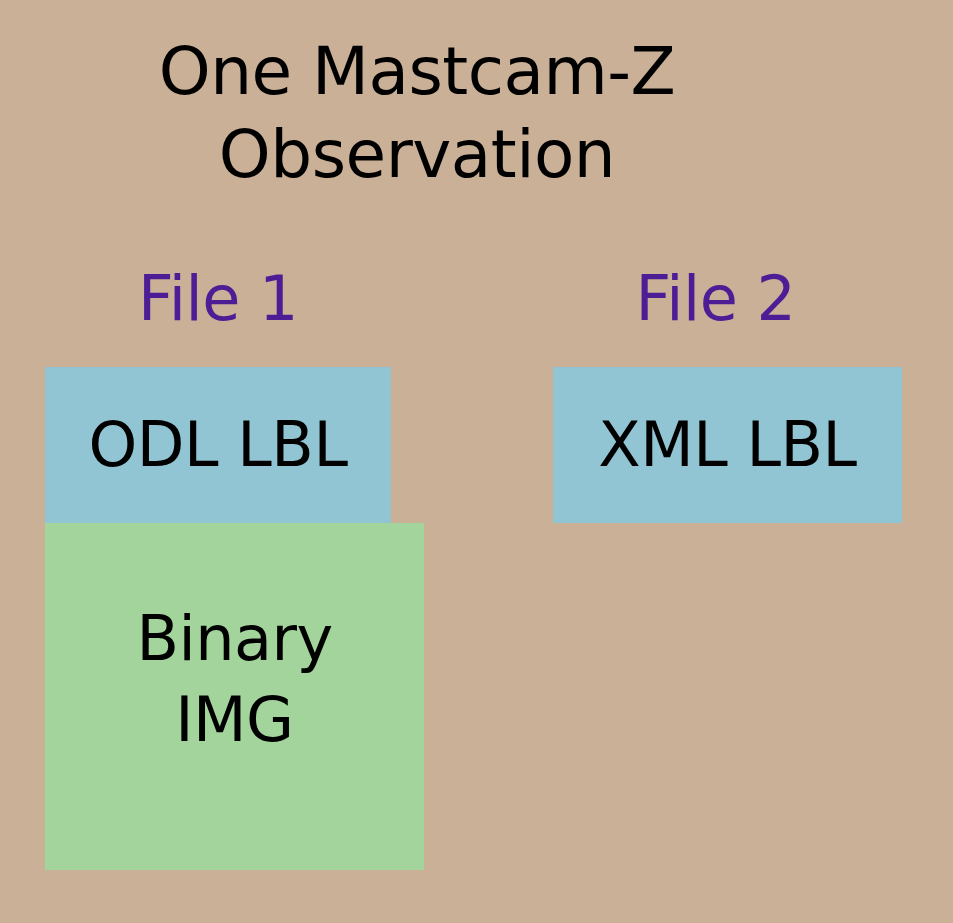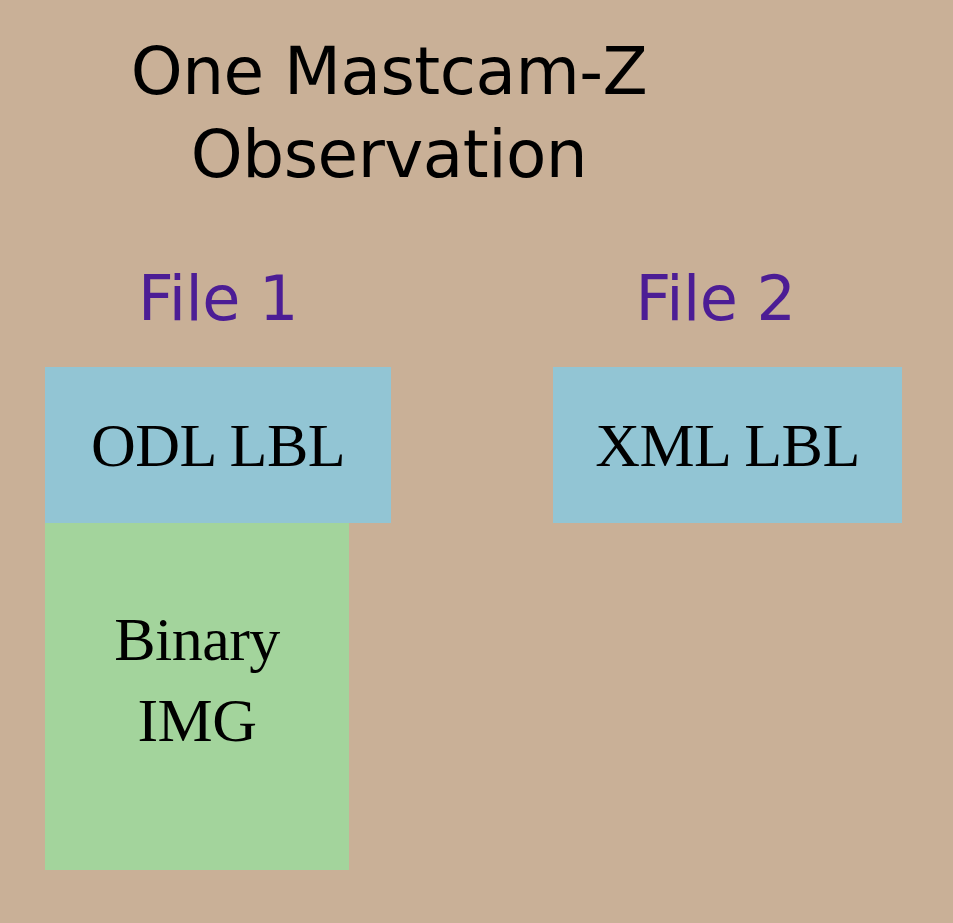--- a/index.html
+++ b/index.html
@@ -26,20 +26,21 @@
     left: 0;
     top: 30px;
     width: 778px;
     text-align: center;
     color: #000000;
     font-size: 66px;
     line-height: 1.26;
     font-weight: 400;
     letter-spacing: -0.5px;
     white-space: pre;
+    padding-left: 28px;
   }
 
   
   .file-label {
     position: absolute;
     color: #4c1d95;
     font-size: 62px;
     line-height: 1;
     font-weight: 400;
     text-align: center;
@@ -75,36 +76,35 @@
   #odl-lbl-box {
     left: 45px;
     top: 367px;
     width: 346px;
     height: 156px;
     background: #92c5d4;
   }
   #binary-img-box {
     left: 45px;
     top: 523px;
-    width: 304px;
+    width: 379px;
     height: 347px;
     background: #a3d49c;
     padding-bottom: 34px;
   }
   #xml-lbl-box {
     left: 541px;
     top: 367px;
     width: 349px;
     height: 156px;
     background: #92c5d4;
     margin-left: 12px;
   }
   .box-label {
     display: block;
-    font-family: Liberation Serif, serif;
   }
 </style>
 </head>
 <body>
 
 <div id="diagram">
 
   <div class="title">One Mastcam-Z
 Observation</div>
 

